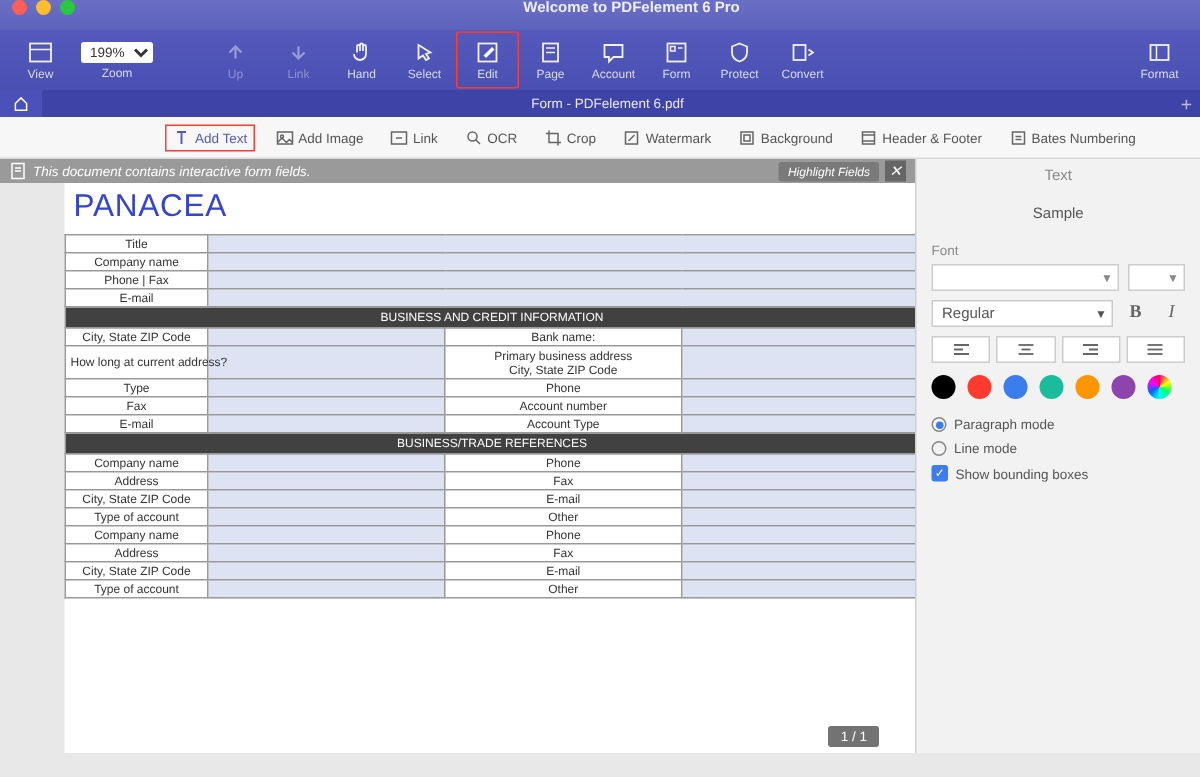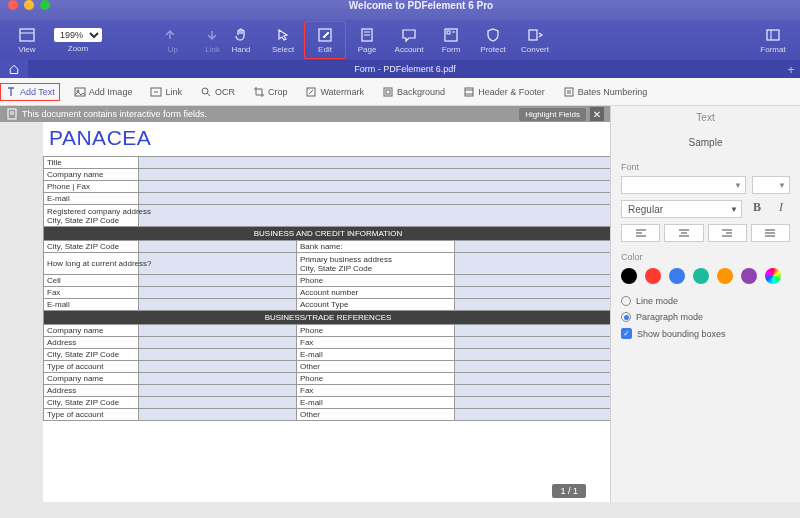--- a/index.html
+++ b/index.html
@@ -4,45 +4,45 @@
 <style>
 * { margin: 0; padding: 0; box-sizing: border-box; font-family: -apple-system, BlinkMacSystemFont, "Helvetica Neue", Arial, sans-serif; }
 body { width: 800px; height: 518px; overflow: hidden; background: #e8e8e8; font-size: 10px; }
 .titlebar { height: 20px; background: linear-gradient(#6b6fc4, #5d62bc); display: flex; align-items: flex-start; padding: 0 8px; color: #d0d2ee; font-size: 10px; font-weight: bold; }
 .traffic { display: flex; gap: 6px; }
 .tdot { width: 10px; height: 10px; border-radius: 50%; }
 .t-red { background: #ff5f57; } .t-yel { background: #ffbd2e; } .t-grn { background: #28c940; }
 .titlebar-title { flex: 1; text-align: center; color: #eef; font-size: 10px; }
 .maintoolbar { height: 40px; background: linear-gradient(#5459bb, #4a50b3); display: flex; align-items: center; padding: 0 6px; color: #cfd1ee; }
 .tb-item { display: flex; flex-direction: column; align-items: center; justify-content: center; width: 42px; height: 38px; font-size: 8px; color: #d9daf2; gap: 2px; }
-.tb-item.disabled { opacity: 0.45; align-items: flex-end; }
+.tb-item.disabled { opacity: 0.45; }
 .tb-item svg, .tb-item .ico { width: 16px; height: 16px; stroke: #f0f0ff; fill: none; }
 .tb-edit-hl { border: 1.5px solid #ff3b30; border-radius: 2px; }
 .zoomsel { background: #fff; color: #333; font-size: 9px; padding: 1px 2px; border-radius: 2px; border: none; width: 48px; }
 .format-right { margin-left: auto; }
 .tabstrip { height: 18px; background: #3d43a7; display: flex; align-items: center; color: #eaeaf8; font-size: 9px; }
 .home-btn { width: 28px; height: 18px; background: #4b51b8; display: flex; align-items: center; justify-content: center; }
 .tabstrip-title { flex: 1; text-align: center; }
 .plus-tab { width: 18px; text-align: center; color: #b8baea; font-size: 13px; }
-.secondtoolbar { height: 28px; background: #f7f7f7; border-bottom: 1px solid #d8d8d8; display: flex; align-items: center; gap: 10px; font-size: 9px; color: #555; }
+.secondtoolbar { height: 28px; background: #f7f7f7; border-bottom: 1px solid #d8d8d8; display: flex; align-items: center; padding-left: 110px; gap: 10px; font-size: 9px; color: #555; }
 .st-item { display: flex; align-items: center; gap: 3px; padding: 2px 4px; }
 .st-item.hl { border: 1.5px solid #ff3b30; color: #5459bb; }
 .st-item svg { width: 12px; height: 12px; stroke: #666; fill: none; }
 .st-item.hl svg { stroke: #5459bb; }
 .info-bar { height: 16px; background: #9a9a9a; color: #fff; display: flex; align-items: center; font-size: 9px; padding: 0 6px; }
 .info-bar-text { flex: 1; }
 .hilite-btn { background: #7a7a7a; padding: 2px 6px; border-radius: 2px; margin-right: 4px; font-size: 8px; }
 .close-x { background: #666; width: 14px; height: 14px; display: flex; align-items: center; justify-content: center; font-size: 10px; }
 .workarea { display: flex; height: 396px; }
 .doc-pane { width: 610px; background: #e8e8e8; overflow: hidden; position: relative; padding: 0 18px 0 22px; }
 .page { background: #fff; width: 570px; height: 395px; margin-left: 21px; }
 .brand { color: #3444d4; font-size: 21px; font-weight: 400; padding: 4px 0 6px 6px; letter-spacing: 0.5px; }
 .page table { border-collapse: collapse; width: 100%; table-layout: fixed; }
 .page td { border: 1px solid #999; font-size: 8px; padding: 1px 3px; height: 12px; background: #dde3f2; color: #333; }
-.page td.lbl { background: #fff; width: 95px; white-space: nowrap; }
+.page td.lbl { background: #fff; width: 95px; white-space: nowrap; text-align: center; }
 .page td.hdr { background: #414141; color: #fff; text-align: center; font-size: 8px; padding: 2px; }
 .page td.fill { background: #dde3f2; }
 .page-num { position: absolute; right: 24px; bottom: 4px; background: rgba(80,80,80,0.8); color: #fff; font-size: 9px; padding: 2px 8px; border-radius: 2px; }
 .side-panel { width: 190px; background: #f2f2f2; border-left: 1px solid #d0d0d0; padding: 6px 10px; color: #666; font-size: 10px; }
 .side-panel .panel-title { text-align: center; color: #888; font-size: 10px; margin-bottom: 14px; }
 .sample { text-align: center; font-size: 10px; color: #555; margin: 8px 0 14px 0; }
 .section-lbl { font-size: 9px; color: #888; margin: 10px 0 4px 0; }
 .sel-row { display: flex; gap: 6px; margin-bottom: 6px; }
 .sel { flex: 1; background: #fff; border: 1px solid #ccc; height: 18px; display:flex; align-items:center; justify-content:flex-end; padding:0 3px; color:#888;}
 .sel.small { flex: 0 0 38px; }
@@ -231,21 +231,21 @@
     <svg viewBox="0 0 12 12">
         <rect x="2" y="2" width="8" height="8"></rect>
         <path d="M4 5h4M4 7h4"></path>
       </svg>
     <span>Bates Numbering</span>
   </div>
 </div>
 
 <div class="workarea">
   <div class="doc-pane">
-    <div class="info-bar" style="margin-left:-22px;margin-right:-18px;">
+    <div class="info-bar" style="margin-left:-22px;margin-right:-18px;font-style:italic;">
       <svg width="12" height="12" viewBox="0 0 12 12" fill="none" stroke="#fff" style="margin-right:4px">
           <rect x="2" y="1" width="8" height="10"></rect>
           <line x1="4" y1="4" x2="8" y2="4"></line>
           <line x1="4" y1="6" x2="8" y2="6"></line>
         </svg>
       <span class="info-bar-text">This document contains interactive form fields.</span>
       <span class="hilite-btn">Highlight Fields</span>
       <span class="close-x">✕</span>
     </div>
     <div class="page">
@@ -262,40 +262,36 @@
             </tr>
         <tr>
               <td class="lbl">Phone | Fax</td>
               <td class="fill" colspan="3"></td>
             </tr>
         <tr>
               <td class="lbl">E-mail</td>
               <td class="fill" colspan="3"></td>
             </tr>
         <tr>
-              <td class="lbl" style="height:22px"><span>Registered company address</span><br><span>City, State ZIP Code</span></td>
-              <td class="fill" colspan="3"></td>
-            </tr>
-        <tr>
               <td class="hdr" colspan="4">BUSINESS AND CREDIT INFORMATION</td>
             </tr>
         <tr>
               <td class="lbl">City, State ZIP Code</td>
               <td class="fill"></td>
               <td class="lbl">Bank name:</td>
               <td class="fill"></td>
             </tr>
         <tr>
               <td class="lbl" style="height:22px">How long at current address?</td>
               <td class="fill"></td>
               <td class="lbl"><span>Primary business address</span><br><span>City, State ZIP Code</span></td>
               <td class="fill"></td>
             </tr>
         <tr>
-              <td class="lbl">Cell</td>
+              <td class="lbl">Type</td>
               <td class="fill"></td>
               <td class="lbl">Phone</td>
               <td class="fill"></td>
             </tr>
         <tr>
               <td class="lbl">Fax</td>
               <td class="fill"></td>
               <td class="lbl">Account number</td>
               <td class="fill"></td>
             </tr>
@@ -405,36 +401,35 @@
           </svg>
         </div>
       <div class="align-btn">
           <svg viewBox="0 0 12 10" fill="none">
             <line x1="1" y1="2" x2="11" y2="2"></line>
             <line x1="1" y1="5" x2="11" y2="5"></line>
             <line x1="1" y1="8" x2="11" y2="8"></line>
           </svg>
         </div>
     </div>
-    <div class="section-lbl">Color</div>
     <div class="color-row">
       <div class="swatch" style="background:#000"></div>
       <div class="swatch" style="background:#ff3b30"></div>
       <div class="swatch" style="background:#3b7ded"></div>
       <div class="swatch" style="background:#1abc9c"></div>
       <div class="swatch" style="background:#ff9500"></div>
       <div class="swatch" style="background:#8e44ad"></div>
       <div class="swatch grad"></div>
     </div>
     <div class="radio-row">
+      <div class="radio on"></div>
+      <span>Paragraph mode</span>
+    </div>
+    <div class="radio-row">
       <div class="radio"></div>
       <span>Line mode</span>
-    </div>
-    <div class="radio-row">
-      <div class="radio on"></div>
-      <span>Paragraph mode</span>
     </div>
     <div class="chk-row">
       <div class="chk">✓</div>
       <span>Show bounding boxes</span>
     </div>
   </div>
 </div>
 
 </body></html>

